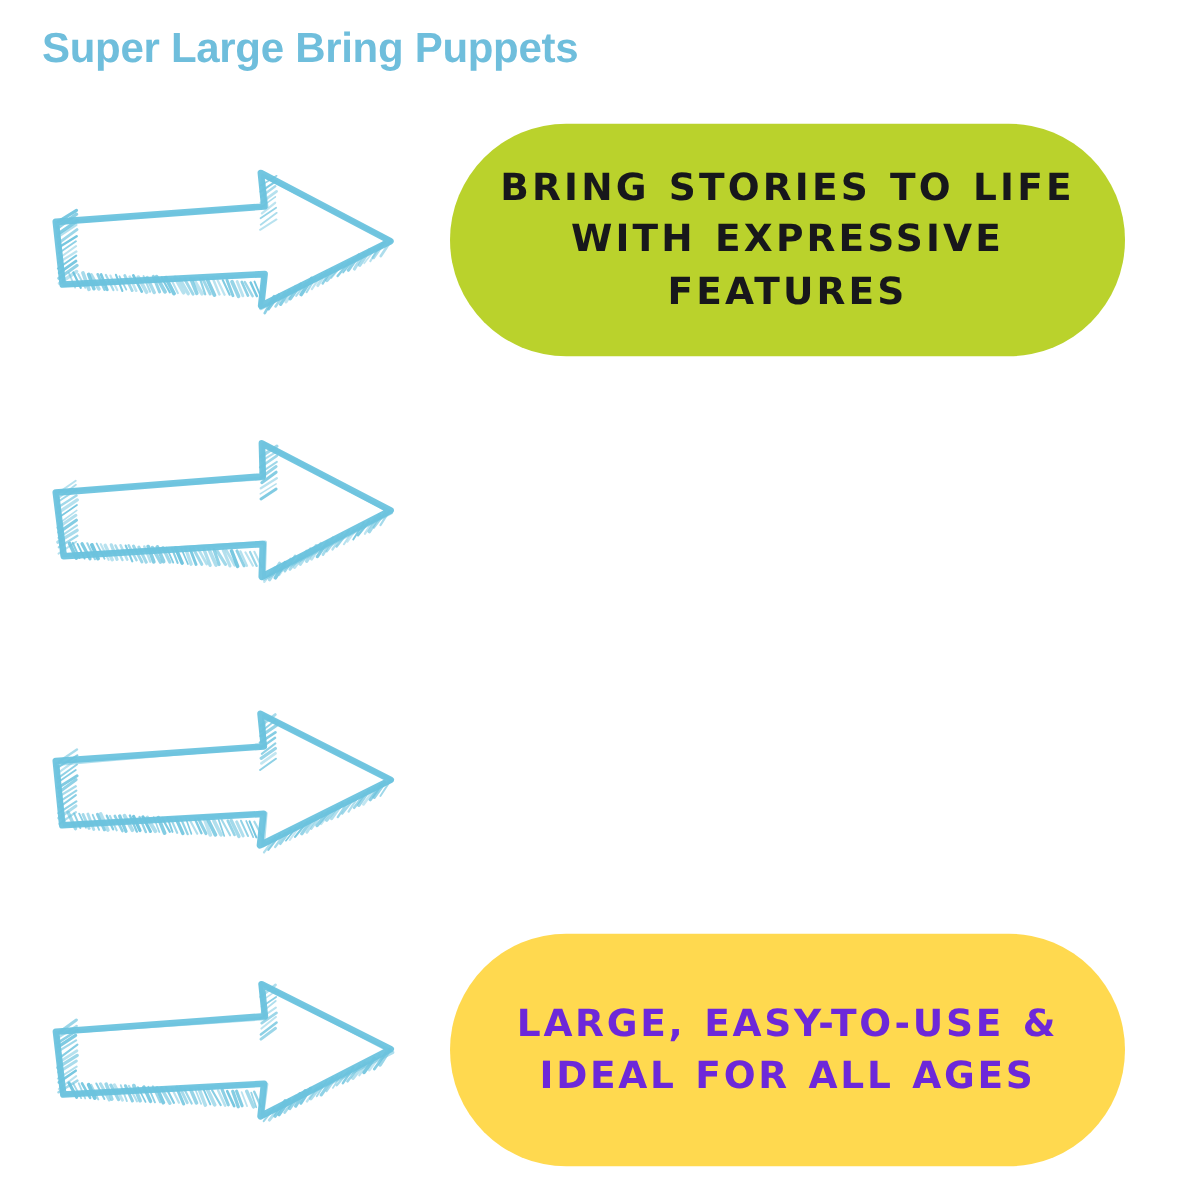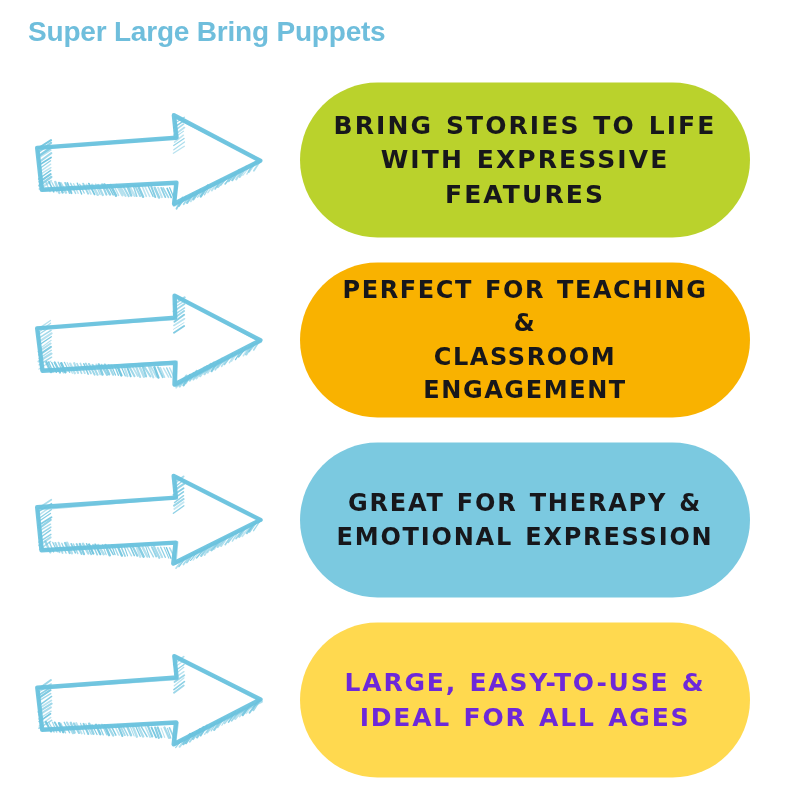--- a/index.html
+++ b/index.html
@@ -298,24 +298,20 @@
               <line x1="149.5" y1="23.5" x2="160.5" y2="15.9" stroke="#6CC3DE" stroke-width="1.82" stroke-linecap="round" opacity="0.66"></line>
               <line x1="149.7" y1="27.1" x2="160.6" y2="19.9" stroke="#6CC3DE" stroke-width="1.26" stroke-linecap="round" opacity="0.65"></line>
               <line x1="149.6" y1="30.6" x2="160.1" y2="23.0" stroke="#6CC3DE" stroke-width="1.88" stroke-linecap="round" opacity="0.69"></line>
               <line x1="150.5" y1="33.8" x2="160.1" y2="26.8" stroke="#6CC3DE" stroke-width="1.99" stroke-linecap="round" opacity="0.82"></line>
               <line x1="149.9" y1="37.5" x2="160.5" y2="30.8" stroke="#6CC3DE" stroke-width="1.65" stroke-linecap="round" opacity="0.47"></line>
               <line x1="149.5" y1="41.3" x2="160.1" y2="34.6" stroke="#6CC3DE" stroke-width="1.00" stroke-linecap="round" opacity="0.49"></line>
               <line x1="150.0" y1="44.7" x2="160.1" y2="38.0" stroke="#6CC3DE" stroke-width="1.89" stroke-linecap="round" opacity="0.85"></line>
             </g>
         </svg>
       </div>
-      <div class="pill" style="background: rgb(249, 178, 0);">
-        <div class="pill-text" style="color: rgb(23, 23, 27);">Perfect for teaching &amp;
-classroom engagement</div>
-      </div>
     </div>
 
     <div class="feature-row row-3">
       <div class="arrow-wrap">
         <svg viewBox="0 0 250 104" xmlns="http://www.w3.org/2000/svg" aria-hidden="true">
           <g class="arrow-art-3">
               <path d="M13.2,39.3 L151.9,29.6 L149.7,7.9 L236.5,51.9 L149.3,95.5 L151.6,74.6 L17.5,82.2 Z" fill="none" stroke="#6CC3DE" stroke-width="4.4" stroke-linejoin="round" stroke-linecap="round" opacity="0.95"></path>
               <path d="M13.6,41.4 L152.2,29.7 L151.9,9.1 L237.3,52.3 L151.4,95.8 L153.2,74.2 L18.9,81.9 Z" fill="none" stroke="#6CC3DE" stroke-width="2.4" stroke-linejoin="round" stroke-linecap="round" opacity="0.55"></path>
               <line x1="21.4" y1="73.5" x2="26.3" y2="84.4" stroke="#6CC3DE" stroke-width="2.31" stroke-linecap="round" opacity="0.63"></line>
               <line x1="25.4" y1="74.3" x2="29.6" y2="84.0" stroke="#6CC3DE" stroke-width="1.30" stroke-linecap="round" opacity="0.76"></line>
@@ -398,24 +394,20 @@
               <line x1="149.8" y1="19.8" x2="159.5" y2="12.3" stroke="#6CC3DE" stroke-width="1.19" stroke-linecap="round" opacity="0.75"></line>
               <line x1="150.0" y1="22.7" x2="160.3" y2="15.6" stroke="#6CC3DE" stroke-width="2.07" stroke-linecap="round" opacity="0.73"></line>
               <line x1="149.4" y1="27.0" x2="159.6" y2="20.2" stroke="#6CC3DE" stroke-width="1.79" stroke-linecap="round" opacity="0.82"></line>
               <line x1="149.5" y1="30.8" x2="159.4" y2="23.9" stroke="#6CC3DE" stroke-width="1.64" stroke-linecap="round" opacity="0.81"></line>
               <line x1="150.5" y1="34.6" x2="159.6" y2="27.6" stroke="#6CC3DE" stroke-width="1.34" stroke-linecap="round" opacity="0.74"></line>
               <line x1="150.1" y1="37.6" x2="159.6" y2="31.0" stroke="#6CC3DE" stroke-width="2.08" stroke-linecap="round" opacity="0.69"></line>
               <line x1="150.3" y1="40.9" x2="159.6" y2="34.2" stroke="#6CC3DE" stroke-width="1.88" stroke-linecap="round" opacity="0.41"></line>
               <line x1="149.4" y1="45.3" x2="159.9" y2="37.8" stroke="#6CC3DE" stroke-width="1.35" stroke-linecap="round" opacity="0.76"></line>
             </g>
         </svg>
-      </div>
-      <div class="pill" style="background: rgb(123, 201, 224);">
-        <div class="pill-text" style="color: rgb(23, 23, 27);">Great for therapy &amp;
-emotional expression</div>
       </div>
     </div>
 
     <div class="feature-row row-4">
       <div class="arrow-wrap">
         <svg viewBox="0 0 250 104" xmlns="http://www.w3.org/2000/svg" aria-hidden="true">
           <g class="arrow-art-4">
               <path d="M13.3,39.8 L152.6,29.5 L150.4,8.2 L236.5,51.4 L149.7,96.2 L152.0,74.5 L18.2,81.7 Z" fill="none" stroke="#6CC3DE" stroke-width="4.4" stroke-linejoin="round" stroke-linecap="round" opacity="0.95"></path>
               <path d="M13.5,40.5 L152.7,31.0 L149.7,7.7 L237.7,53.6 L150.9,96.2 L153.7,74.8 L17.6,81.7 Z" fill="none" stroke="#6CC3DE" stroke-width="2.4" stroke-linejoin="round" stroke-linecap="round" opacity="0.55"></path>
               <line x1="21.9" y1="73.9" x2="27.1" y2="83.5" stroke="#6CC3DE" stroke-width="2.12" stroke-linecap="round" opacity="0.92"></line>

